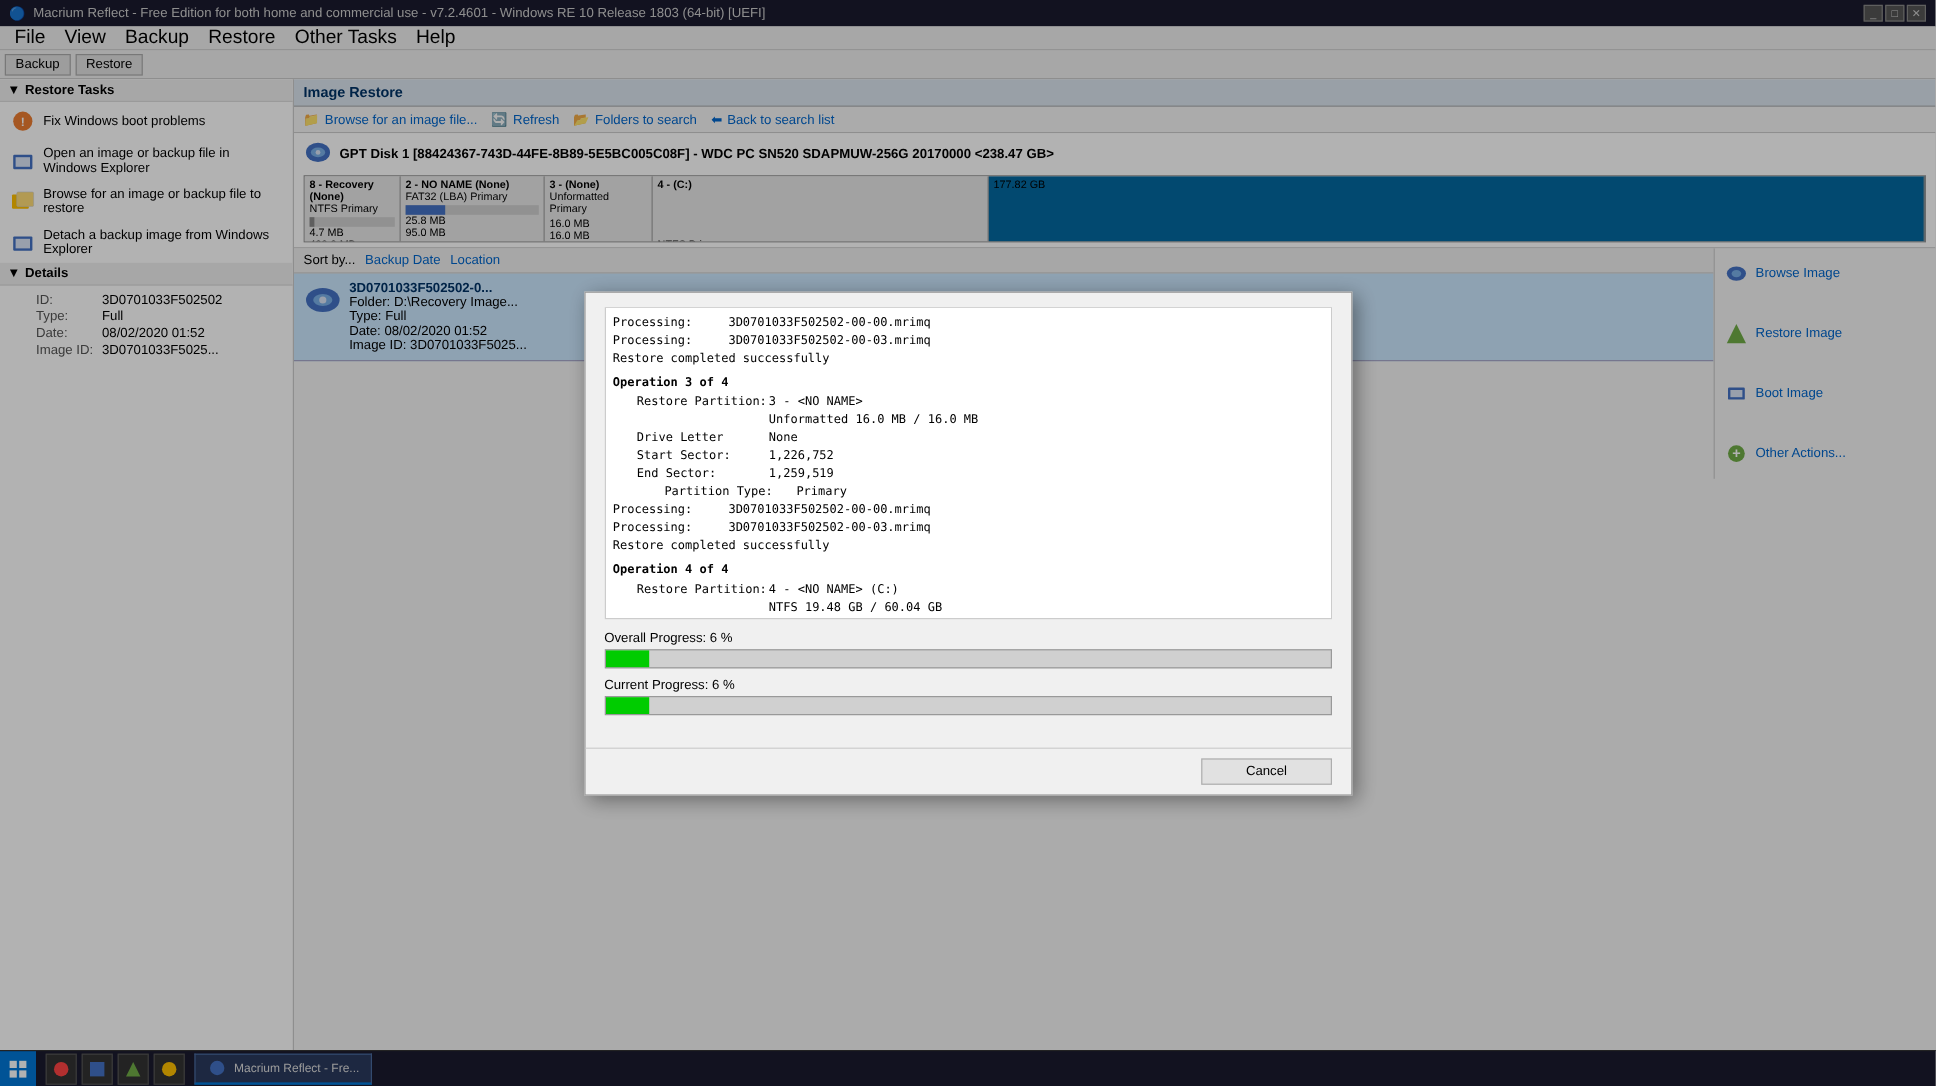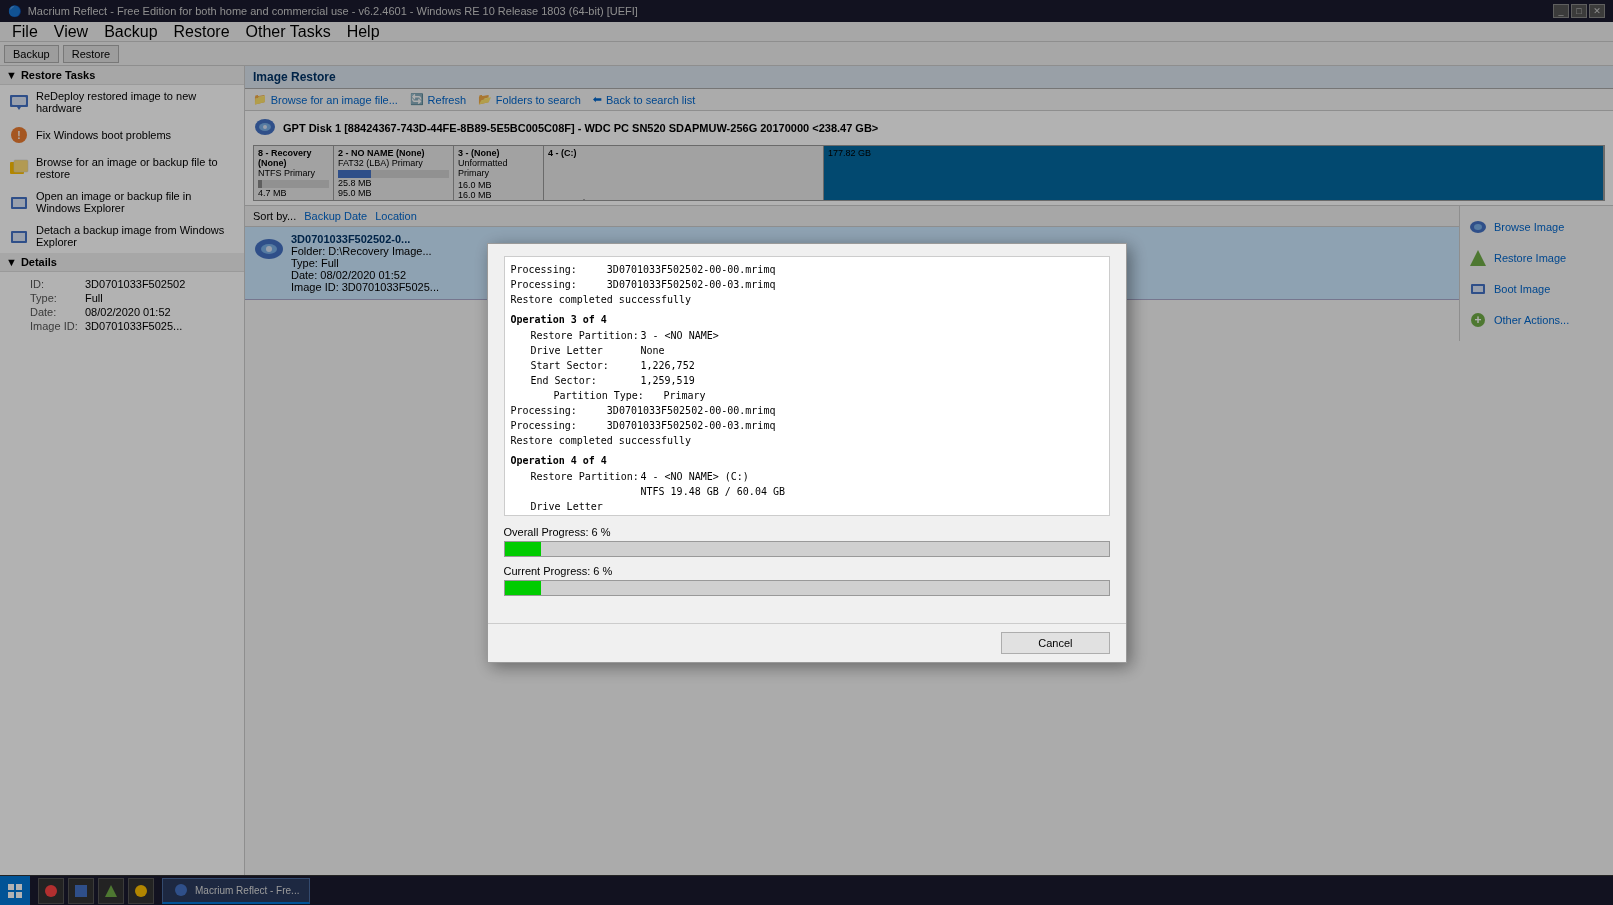--- a/index.html
+++ b/index.html
@@ -56,21 +56,21 @@
     .image-list-toolbar { padding: 4px 8px; display: flex; align-items: center; gap: 8px; background: #f0f0f0; border-bottom: 1px solid #ccc; font-size: 11px; }
     .sort-link { color: #0066cc; text-decoration: none; cursor: pointer; }
 
     
     .image-item { display: flex; padding: 6px 8px; background: #cce8ff; border-bottom: 1px solid #aac; align-items: flex-start; gap: 6px; }
     .image-item-icon { width: 32px; height: 32px; display: flex; align-items: center; justify-content: center; flex-shrink: 0; }
     .image-item-info { font-size: 11px; }
     .image-item-title { font-weight: bold; color: #003366; }
 
     
-    .right-panel { width: 154px; background: #f5f5f5; border-left: 1px solid #ccc; padding: 8px; display: flex; flex-direction: column; gap: 5px; }
+    .right-panel { width: 185px; background: #f5f5f5; border-left: 1px solid #ccc; padding: 8px; display: flex; flex-direction: column; gap: 24px; }
     .right-panel-btn { display: flex; align-items: center; gap: 6px; cursor: pointer; color: #0066cc; font-size: 11px; padding: 3px 0; }
 
     
     .modal-overlay { position: fixed; top: 0; left: 0; width: 100%; height: 100%; background: rgba(0,0,0,0.3); display: flex; align-items: center; justify-content: center; z-index: 100; }
     .modal { background: #f0f0f0; border: 1px solid #999; width: 640px; min-height: 420px; box-shadow: 4px 4px 16px rgba(0,0,0,0.4); display: flex; flex-direction: column; }
     .modal-content { flex: 1; padding: 12px 16px; overflow: hidden; }
     .modal-log { background: #fff; border: 1px solid #ccc; height: 260px; overflow-y: scroll; padding: 6px; font-size: 10px; font-family: Consolas, monospace; }
     .modal-log p { margin-bottom: 1px; line-height: 1.4; }
     .modal-log .op-header { font-weight: bold; margin-top: 6px; margin-bottom: 2px; }
     .modal-progress { margin-top: 10px; }
@@ -86,21 +86,21 @@
     .taskbar-icons { display: flex; align-items: center; gap: 4px; padding: 0 8px; }
     .taskbar-icon { width: 26px; height: 26px; background: #333; display: flex; align-items: center; justify-content: center; border: 1px solid #555; }
     .taskbar-app { display: flex; align-items: center; gap: 6px; padding: 2px 10px; background: #2a3a5e; border: 1px solid #4a6a9e; height: 26px; color: #ddd; font-size: 10px; border-bottom: 2px solid #0078d7; }
   </style>
 </head>
 <body>
 
 <div class="title-bar">
   <div class="title-bar-left">
     <span>🔵</span>
-    <span>Macrium Reflect - Free Edition for both home and commercial use - v6.2.4601 - Windows RE 10 Release 1803 (64-bit) [UEFI]</span>
+    <span>Macrium Reflect - Free Edition for both home and commercial use - v7.2.4601 - Windows RE 10 Release 1803 (64-bit) [UEFI]</span>
   </div>
   <div class="title-bar-controls">
     <div class="title-bar-btn">_</div>
     <div class="title-bar-btn">□</div>
     <div class="title-bar-btn">✕</div>
   </div>
 </div>
 
 <div class="menu-bar">
   <span class="menu-item">File</span>
@@ -118,59 +118,49 @@
 
 <div class="main-layout">
 
   <div class="sidebar">
 
     <div class="sidebar-section-header">
       <span>▼</span>
       <span>Restore Tasks</span>
     </div>
 
-    <div class="sidebar-item">
-      <div class="sidebar-icon">
-        <svg width="22" height="22" viewBox="0 0 22 22">
-            <rect x="2" y="4" width="18" height="12" rx="1" fill="#4472c4"></rect>
-            <rect x="4" y="6" width="14" height="8" rx="1" fill="#dce6f7"></rect>
-            <path d="M9 16 L11 19 L13 16" fill="#4472c4"></path>
-          </svg>
-      </div>
-      <span>ReDeploy restored image to new hardware</span>
-    </div>
 
     <div class="sidebar-item">
       <div class="sidebar-icon">
         <svg width="22" height="22" viewBox="0 0 22 22">
             <circle cx="11" cy="11" r="8" fill="#ed7d31"></circle>
             <text x="11" y="15" text-anchor="middle" fill="white" font-size="10" font-weight="bold">!</text>
           </svg>
       </div>
       <span>Fix Windows boot problems</span>
     </div>
 
     <div class="sidebar-item">
       <div class="sidebar-icon">
         <svg width="22" height="22" viewBox="0 0 22 22">
+            <rect x="3" y="6" width="16" height="12" rx="1" fill="#4472c4"></rect>
+            <rect x="5" y="8" width="12" height="8" fill="#dce6f7"></rect>
+          </svg>
+      </div>
+      <span>Open an image or backup file in Windows Explorer</span>
+    </div>
+
+    <div class="sidebar-item">
+      <div class="sidebar-icon">
+        <svg width="22" height="22" viewBox="0 0 22 22">
             <rect x="2" y="5" width="14" height="12" rx="1" fill="#ffc000"></rect>
             <rect x="6" y="3" width="14" height="12" rx="1" fill="#ffdd77" stroke="#ccc" stroke-width="0.5"></rect>
           </svg>
       </div>
       <span>Browse for an image or backup file to restore</span>
-    </div>
-
-    <div class="sidebar-item">
-      <div class="sidebar-icon">
-        <svg width="22" height="22" viewBox="0 0 22 22">
-            <rect x="3" y="6" width="16" height="12" rx="1" fill="#4472c4"></rect>
-            <rect x="5" y="8" width="12" height="8" fill="#dce6f7"></rect>
-          </svg>
-      </div>
-      <span>Open an image or backup file in Windows Explorer</span>
     </div>
 
     <div class="sidebar-item">
       <div class="sidebar-icon">
         <svg width="22" height="22" viewBox="0 0 22 22">
             <rect x="3" y="6" width="16" height="12" rx="1" fill="#4472c4"></rect>
             <rect x="5" y="8" width="12" height="8" fill="#dce6f7"></rect>
           </svg>
       </div>
       <span>Detach a backup image from Windows Explorer</span>
@@ -333,20 +323,21 @@
   <div class="modal">
     <div class="modal-content">
       <div class="modal-log">
 
         <p><span>Processing:</span> &nbsp;&nbsp;&nbsp;&nbsp;<span>3D0701033F502502-00-00.mrimq</span></p>
         <p><span>Processing:</span> &nbsp;&nbsp;&nbsp;&nbsp;<span>3D0701033F502502-00-03.mrimq</span></p>
         <p>Restore completed successfully</p>
 
         <p class="op-header">Operation 3 of 4</p>
         <p style="padding-left: 20px;"><span style="display:inline-block;width:110px;">Restore Partition:</span><span>3 - &lt;NO NAME&gt;</span></p>
+        <p style="padding-left: 130px;">Unformatted 16.0 MB / 16.0 MB</p>
         <p style="padding-left: 20px;"><span style="display:inline-block;width:110px;">Drive Letter</span><span>None</span></p>
         <p style="padding-left: 20px;"><span style="display:inline-block;width:110px;">Start Sector:</span><span>1,226,752</span></p>
         <p style="padding-left: 20px;"><span style="display:inline-block;width:110px;">End Sector:</span><span>1,259,519</span></p>
         <p style="padding-left: 20px;"><span style="display:inline-block;width:110px;margin-left:23px;">Partition Type:</span><span>Primary</span></p>
         <p><span>Processing:</span> &nbsp;&nbsp;&nbsp;&nbsp;<span>3D0701033F502502-00-00.mrimq</span></p>
         <p><span>Processing:</span> &nbsp;&nbsp;&nbsp;&nbsp;<span>3D0701033F502502-00-03.mrimq</span></p>
         <p>Restore completed successfully</p>
 
         <p class="op-header">Operation 4 of 4</p>
         <p style="padding-left: 20px;"><span style="display:inline-block;width:110px;">Restore Partition:</span><span>4 - &lt;NO NAME&gt; (C:)</span></p>

